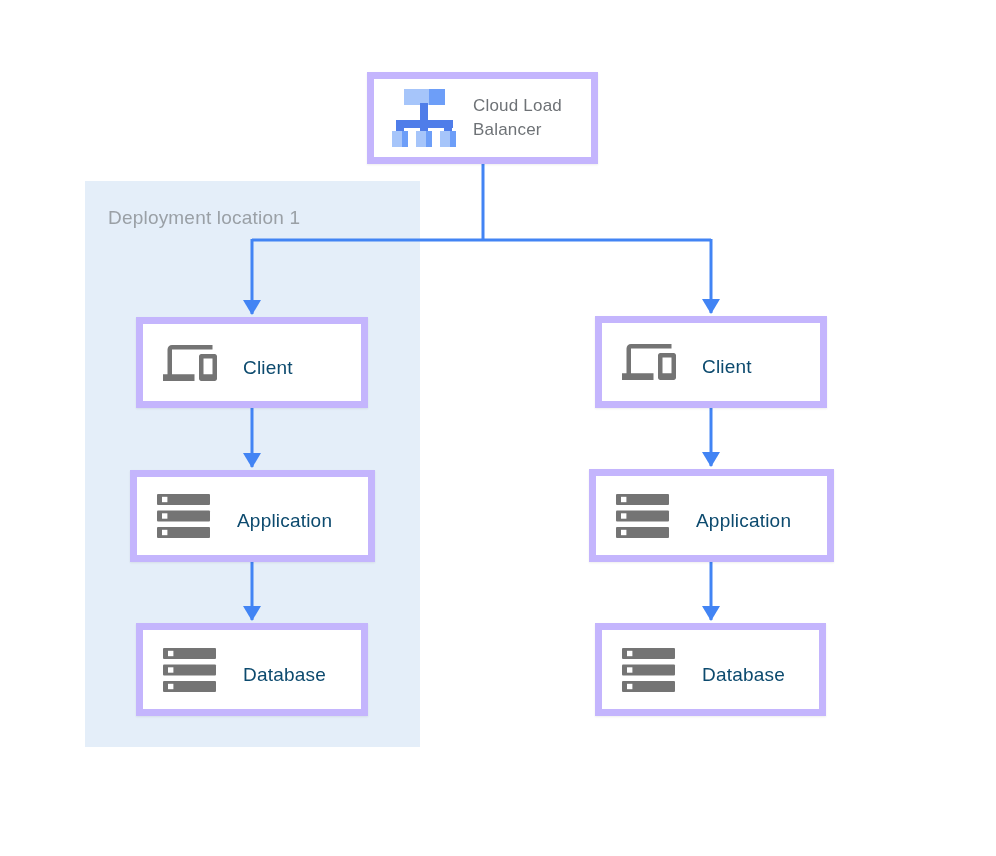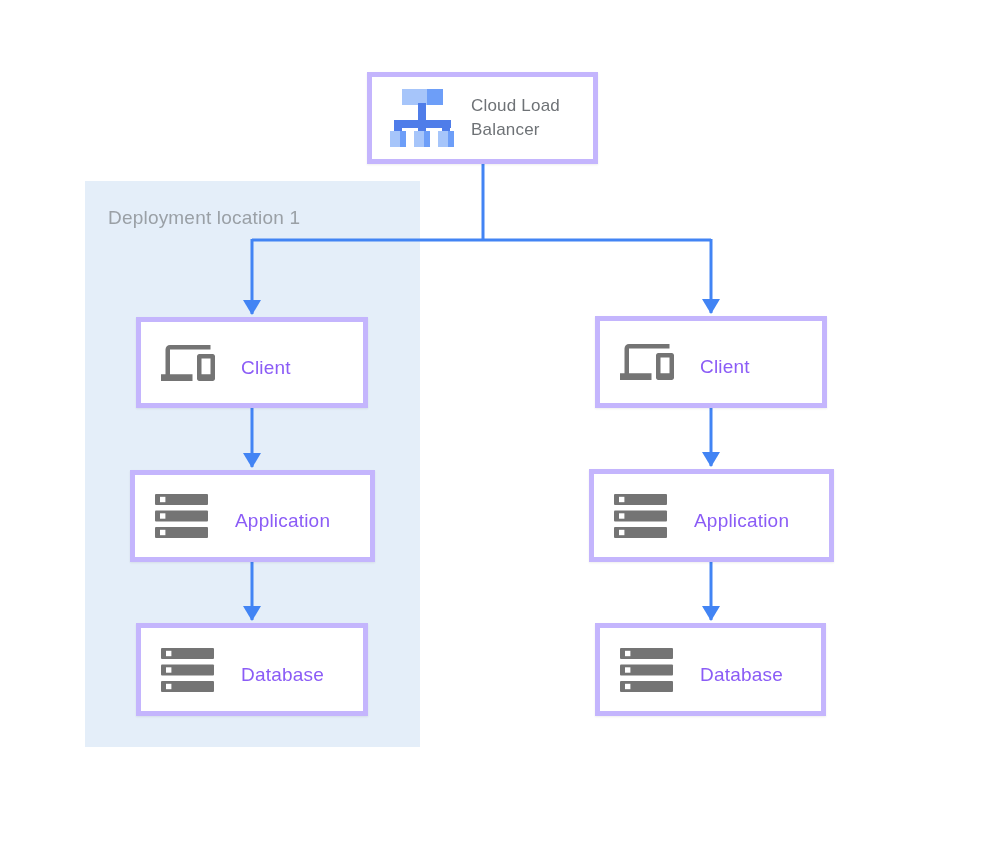--- a/index.html
+++ b/index.html
@@ -22,30 +22,30 @@
     position:absolute;top:26px;left:23px;
     font-size:19px;color:#9AA0A6;letter-spacing:.2px;
     white-space:nowrap;
   }
   .arrows{
     position:absolute;left:0;top:0;z-index:2;pointer-events:none;
   }
   .node{
     position:absolute;
     background:#ffffff;
-    border:5px solid #c4b5fd;
+    border:7px solid #c4b5fd;
     box-shadow:0 1px 2px rgba(0,0,0,.07);
     box-sizing:border-box;
     display:flex;align-items:center;
     padding-left:20px;
     z-index:3;
   }
   .node-label{
     margin-left:26px;
-    font-size:19px;color:#8b5cf6;letter-spacing:.2px;
+    font-size:19px;color:#0c4a6e;letter-spacing:.2px;
     white-space:nowrap;
     margin-top:10px;
   }
   .lb-node{
     left:367px;top:72px;width:231px;height:92px;
     padding-left:18px;
   }
   .lb-label{
     margin-left:17px;width:104px;
     font-size:17px;line-height:24px;color:#6E7276;letter-spacing:.2px;

